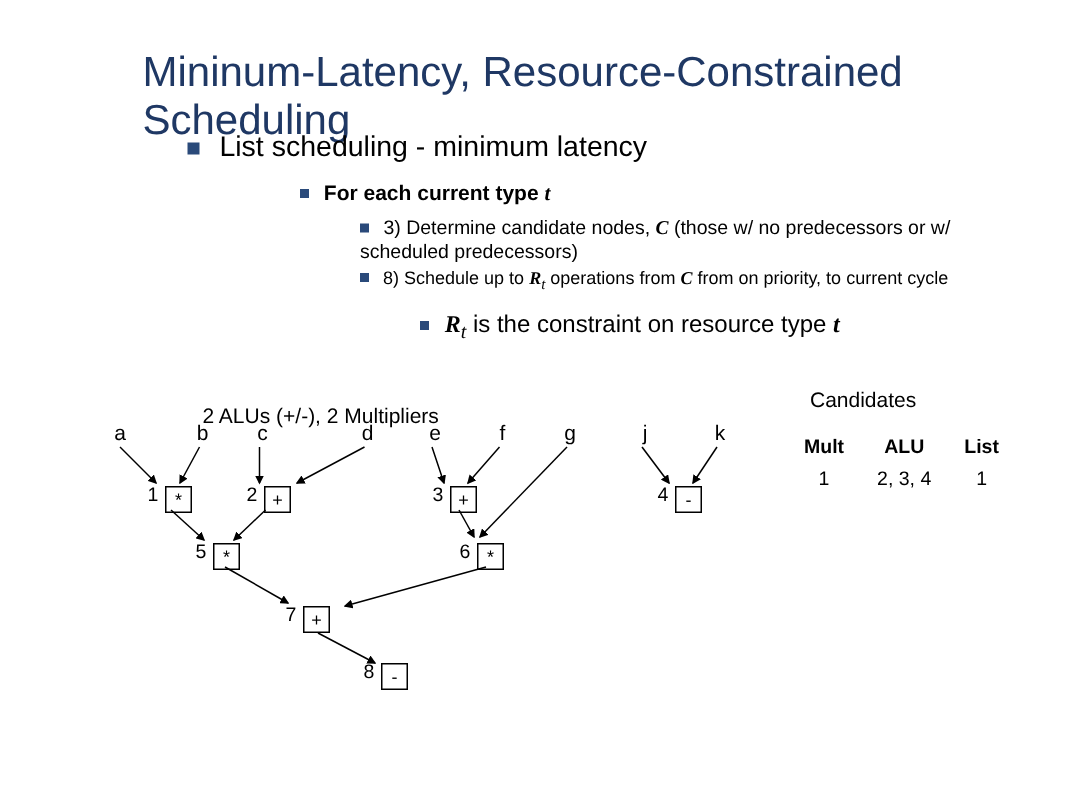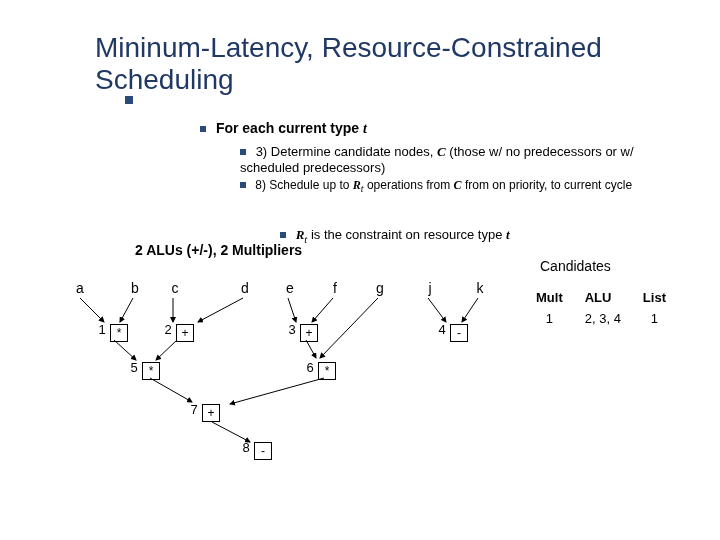--- a/index.html
+++ b/index.html
@@ -15,46 +15,47 @@
   .title{
     position:absolute;left:95px;top:32px;
     font-size:28px;color:#1f3864;
   }
   .bullet-sq{display:inline-block;width:8px;height:8px;background:#2a4a7a;margin-right:8px;vertical-align:1px}
   .bullet-sq-s{display:inline-block;width:6px;height:6px;background:#2a4a7a;margin-right:6px;vertical-align:1px}
   .h1line{position:absolute;left:125px;top:88px;font-size:19px}
   .l2{position:absolute;left:200px;top:120px;font-size:14px;font-weight:bold}
   .l3a{position:absolute;left:240px;top:144px;font-size:13px;width:430px;line-height:1.25}
   .l3b{position:absolute;left:240px;top:178px;font-size:12px;width:430px;line-height:1.25}
-  .l4{position:absolute;left:280px;top:227px;font-size:13px;width:390px}
+  .l4{position:absolute;left:280px;top:208px;font-size:16px;width:390px}
   .ital{font-style:italic;font-family:"Times New Roman",serif}
   .bold{font-weight:bold}
 
-  .resLbl{position:absolute;left:135px;top:242px;font-size:14px;font-weight:bold}
+  .resLbl{position:absolute;left:135px;top:269px;font-size:14px;font-weight:normal}
   .candLbl{position:absolute;left:540px;top:258px;font-size:14px;font-weight:normal}
 
   
   .tbl{position:absolute;left:524px;top:286px;font-size:13px}
-  .tbl th{font-weight:bold;padding:2px 10px;text-align:left}
+  .tbl th{font-weight:bold;padding:2px 10px;text-align:center}
   .tbl td{padding:2px 10px;text-align:center}
 
   
   .graph{position:absolute;left:70px;top:280px;width:430px;height:240px}
   .collab{position:absolute;top:0;font-size:14px;text-align:center;width:20px}
   .node{position:absolute;font-size:13px;text-align:center;width:24px}
   .nodeop{position:absolute;width:16px;height:16px;border:1px solid #000;text-align:center;line-height:16px;font-size:12px}
   svg.edges{position:absolute;left:0;top:0}
 </style>
 </head>
 <body>
 
 <div class="title">Mininum-Latency, Resource-Constrained Scheduling</div>
 
 <div class="h1line">
   <span class="bullet-sq"></span>
+  <span>List scheduling - minimum latency</span>
 </div>
 
 <div class="l2">
   <span class="bullet-sq-s"></span>
   <span>For each current type </span><span class="ital bold">t</span>
 </div>
 
 <div class="l3a">
   <span class="bullet-sq-s"></span>
   <span>3) Determine candidate nodes, </span><span class="ital bold">C</span><span> (those w/ no predecessors or w/ scheduled predecessors)</span>

